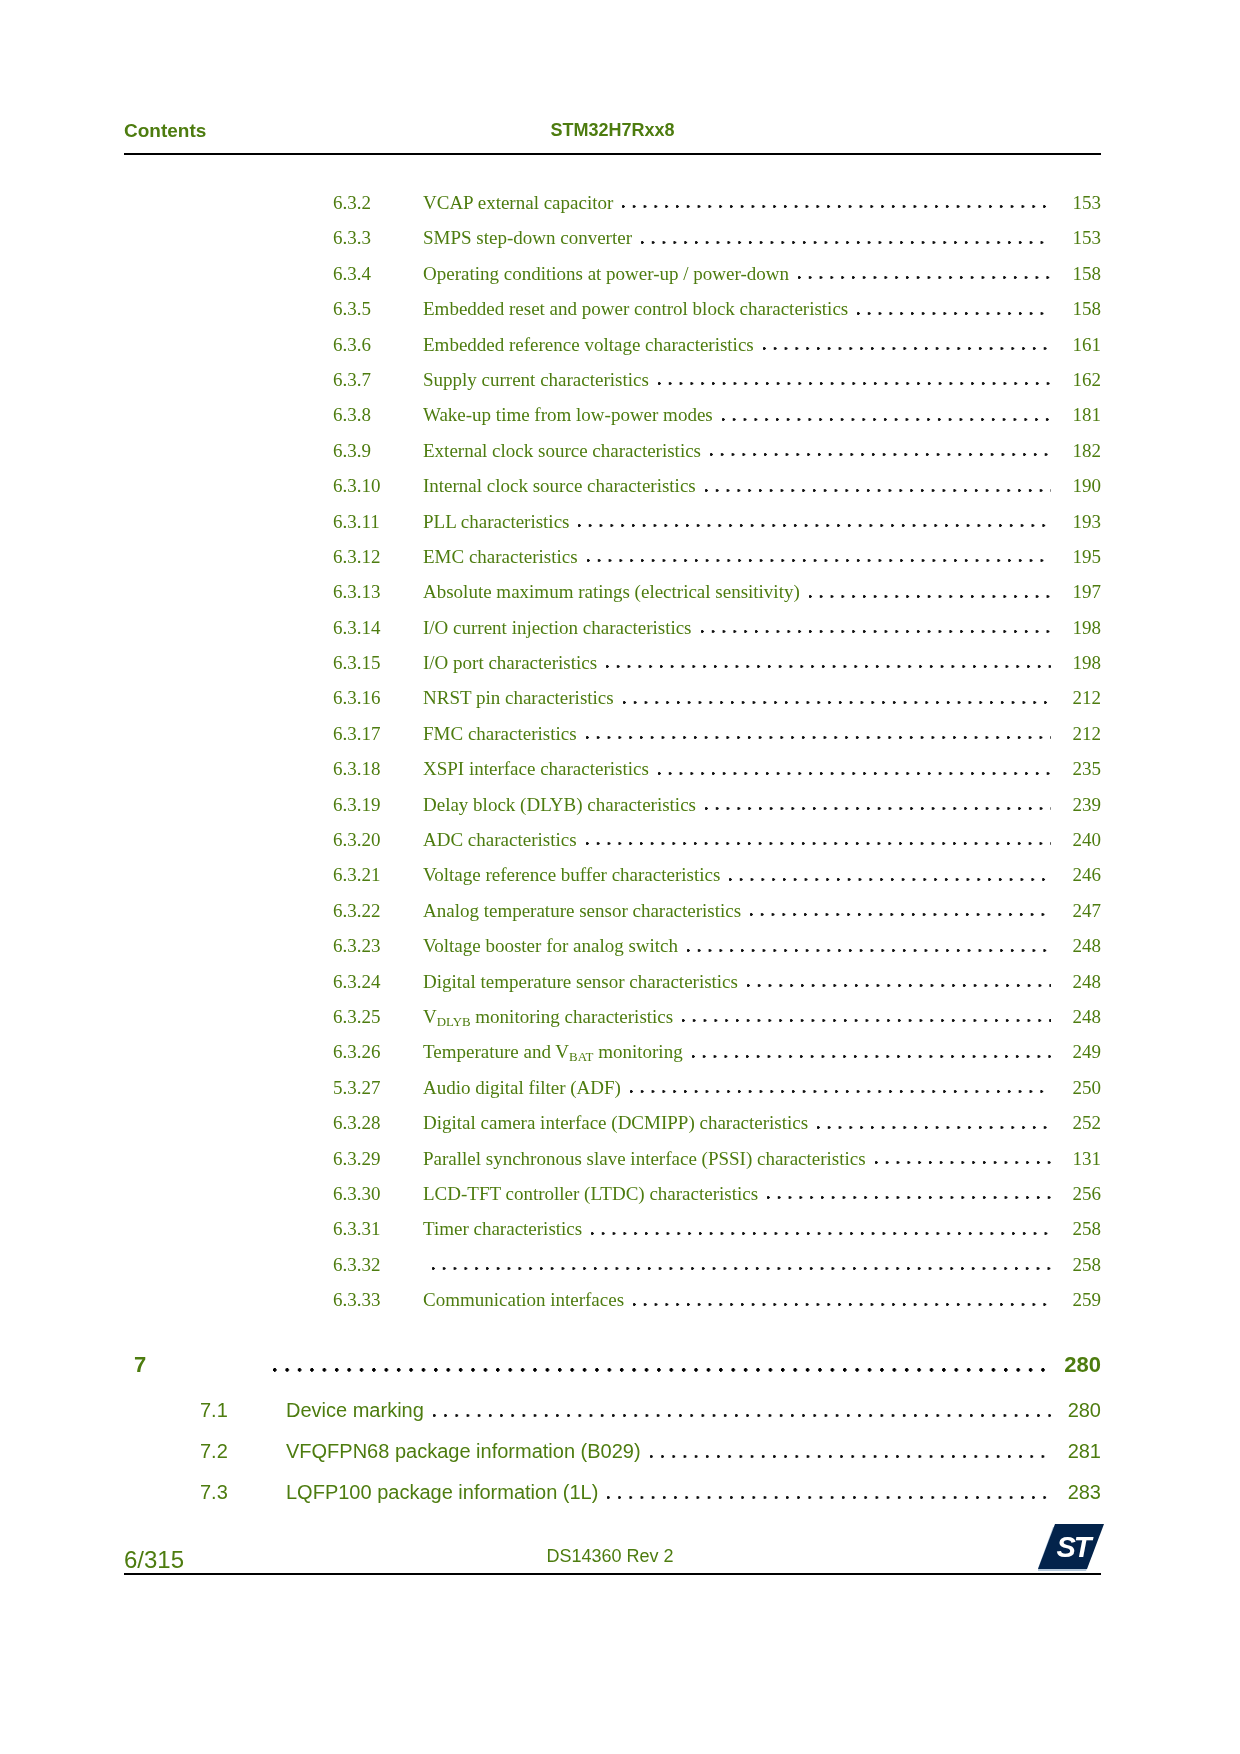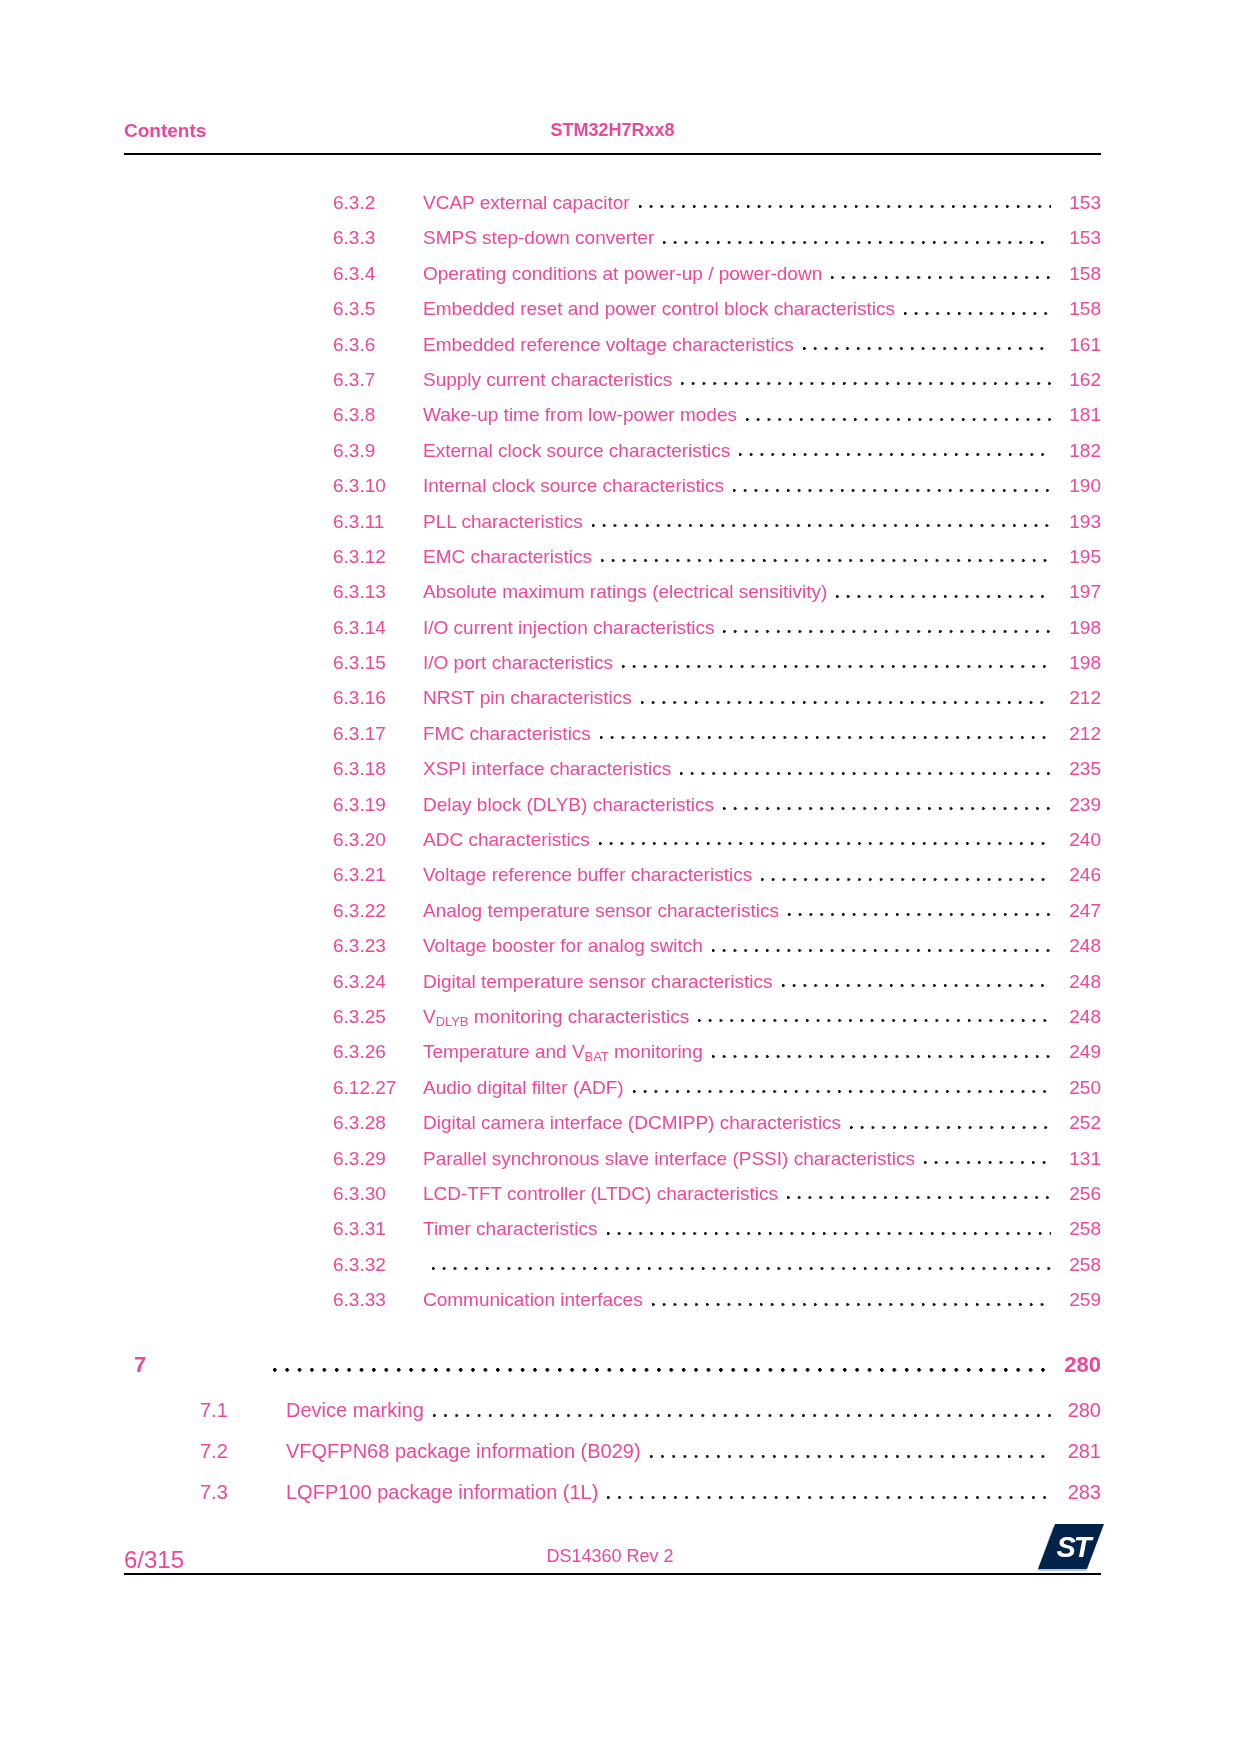--- a/index.html
+++ b/index.html
@@ -1,39 +1,39 @@
 <!DOCTYPE html>
 <html><head>
 <meta charset="utf-8">
 <style>
   html,body { margin:0; padding:0; background:#ffffff; }
   .page {
     position:relative; width:1240px; height:1754px; background:#ffffff;
-    font-family:"Liberation Sans", sans-serif; color:#ec4899;
+    font-family:"Liberation Sans", sans-serif; color:#4d7c0f;
     overflow:hidden;
   }
   
   .hdr-left  { position:absolute; left:124px; top:120px; font-size:19px; font-weight:bold; }
   .hdr-right { position:absolute; left:124px; top:120px; width:977px; text-align:center; font-size:18px; font-weight:bold; }
   .hdr-rule  { position:absolute; left:124px; top:153px; width:977px; height:2px; background:#000; }
 
   
   .row { display:flex; }
   .num, .ttl, .pg { flex:none; white-space:pre; }
   .leader {
     flex:1 1 auto; margin:0 6px 0 9px;
     background-image:radial-gradient(circle at 1.3px 1.5px, #111 1.2px, transparent 1.6px);
     background-size:10.8px 3px; background-repeat:repeat-x;
     background-position:0 calc(100% - 12px);
   }
   .pg { min-width:44px; text-align:right; }
 
   
   .toc3 { position:absolute; left:124px; top:185px; width:977px; }
-  .l3 { height:35.4px; line-height:35.4px; font-size:19px; }
+  .l3 { height:35.4px; line-height:35.4px; font-size:19px;font-family:Liberation Serif, serif; }
   .l3 .num { margin-left:209px; width:90px; }
 
   
   .l1 { position:absolute; left:124px; top:1342px; width:977px; height:46px;
         line-height:46px; font-size:22px; font-weight:bold; }
   .l1 .num { margin-left:10px; width:130px; }
   .l1 .leader {
     background-image:radial-gradient(circle at 1.7px 1.9px, #000 1.6px, transparent 2px);
     background-size:12.4px 4px; background-position:0 calc(100% - 16px);
   }
@@ -208,21 +208,21 @@
         <span class="leader"></span>
         <span class="pg">248</span>
       </div>
       <div class="row l3">
         <span class="num">6.3.26</span>
         <span class="ttl"><span>Temperature and V</span><span class="sub">BAT</span><span> monitoring</span></span>
         <span class="leader"></span>
         <span class="pg">249</span>
       </div>
       <div class="row l3">
-        <span class="num">6.12.27</span>
+        <span class="num">5.3.27</span>
         <span class="ttl"><span>Audio digital filter (ADF)</span></span>
         <span class="leader"></span>
         <span class="pg">250</span>
       </div>
       <div class="row l3">
         <span class="num">6.3.28</span>
         <span class="ttl"><span>Digital camera interface (DCMIPP) characteristics</span></span>
         <span class="leader"></span>
         <span class="pg">252</span>
       </div>

